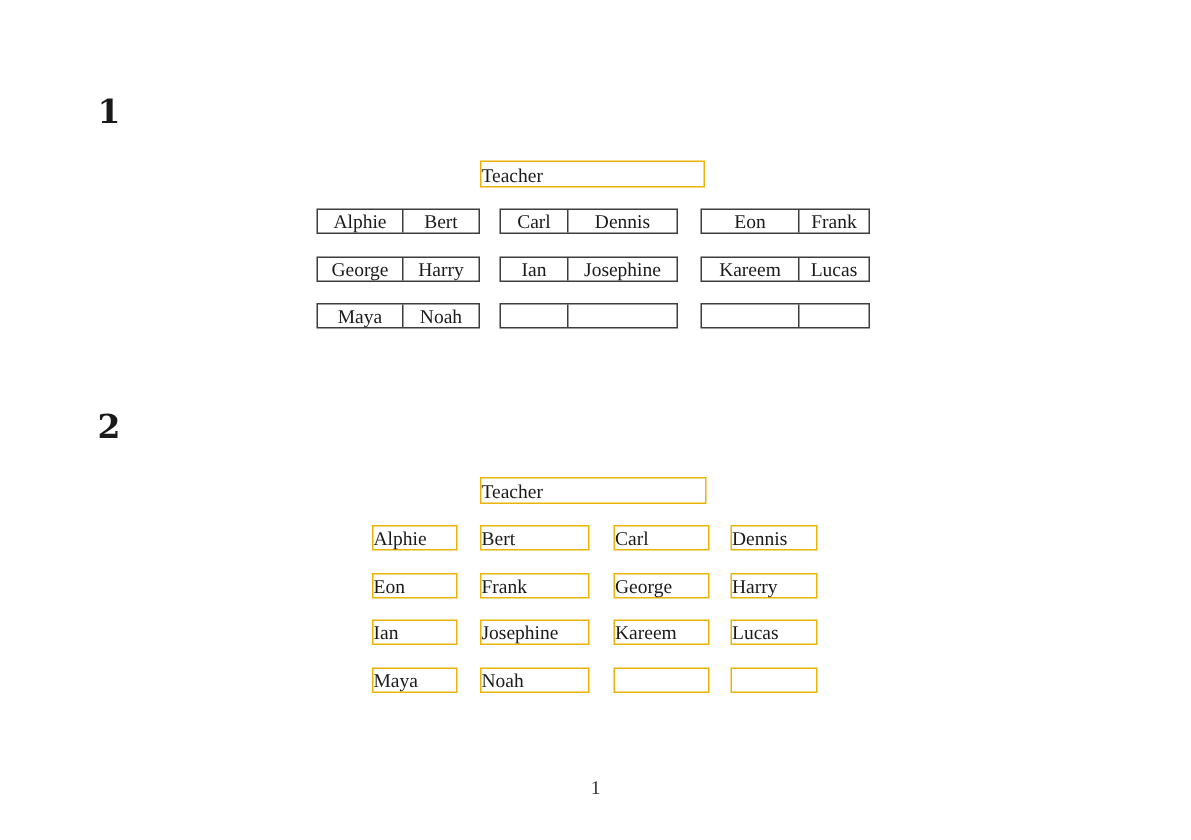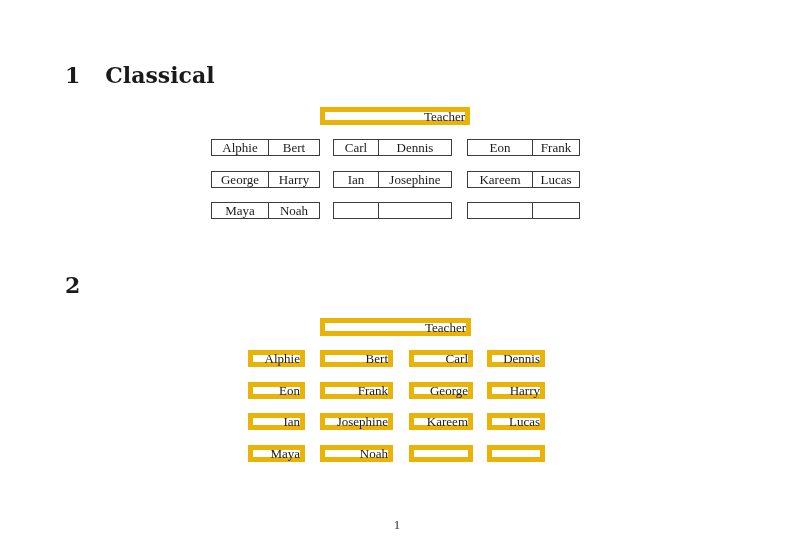--- a/index.html
+++ b/index.html
@@ -15,22 +15,22 @@
     position:absolute;left:65px;display:flex;gap:25px;
     font-weight:bold;font-size:22px;line-height:22px;
     font-family:"DejaVu Serif","Liberation Serif",serif;
   }
   .s1{top:64px;}
   .s2{top:274px;}
 
   
   .box{
     position:absolute;box-sizing:border-box;
-    border:5px solid #eab308;background:#ffffff;
-    display:flex;align-items:center;justify-content:flex-end;
+    border:1px solid #eab308;background:#ffffff;
+    display:flex;align-items:center;justify-content:flex-start;
     font-size:13px;line-height:13px;white-space:nowrap;
   }
 
   
   .t1{left:320px;top:107px;width:150px;height:18px;}
   .t2{left:320px;top:318px;width:151px;height:18px;}
 
   
   .desk{
     position:absolute;box-sizing:border-box;height:17px;
@@ -61,21 +61,20 @@
     font-size:13px;color:#333;
   }
 </style>
 </head>
 <body>
 
 <div class="page">
 
   <div class="section s1">
     <span>1</span>
-    <span>Classical</span>
   </div>
 
   <div class="box t1">
     <span>Teacher</span>
   </div>
 
   <div class="desk c1 r1">
     <div class="cell cl">Alphie</div>
     <div class="cell cr">Bert</div>
   </div>

